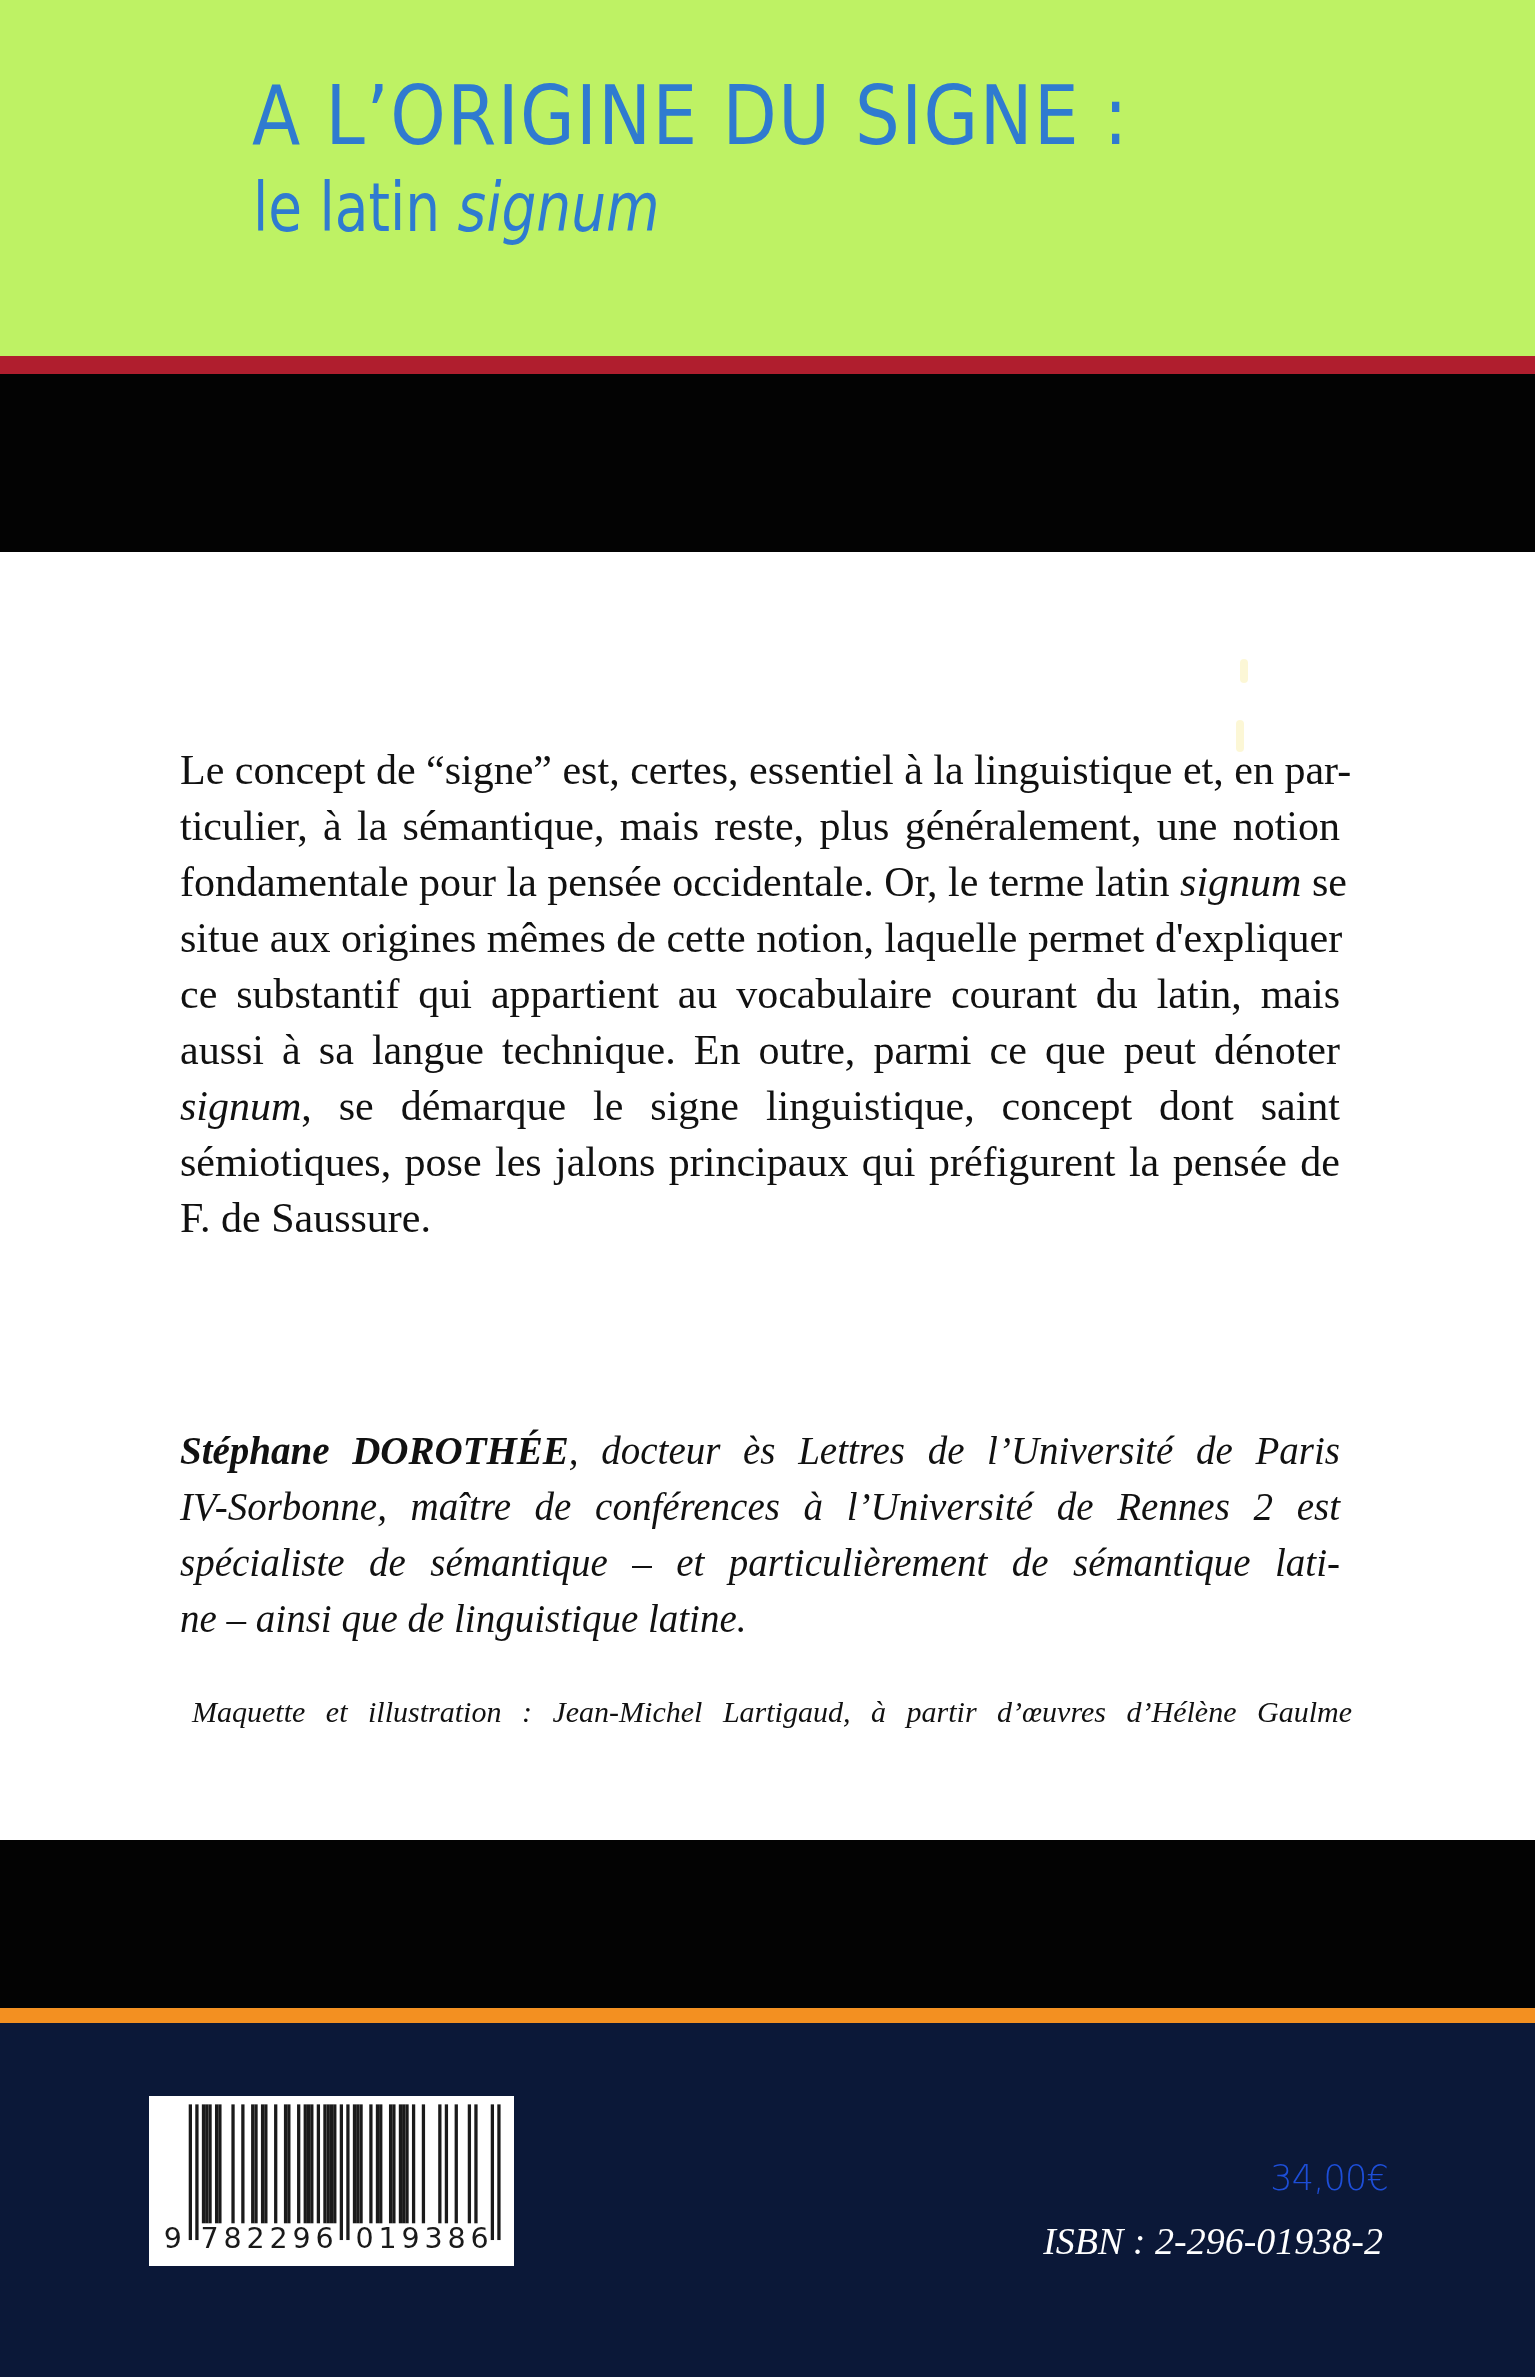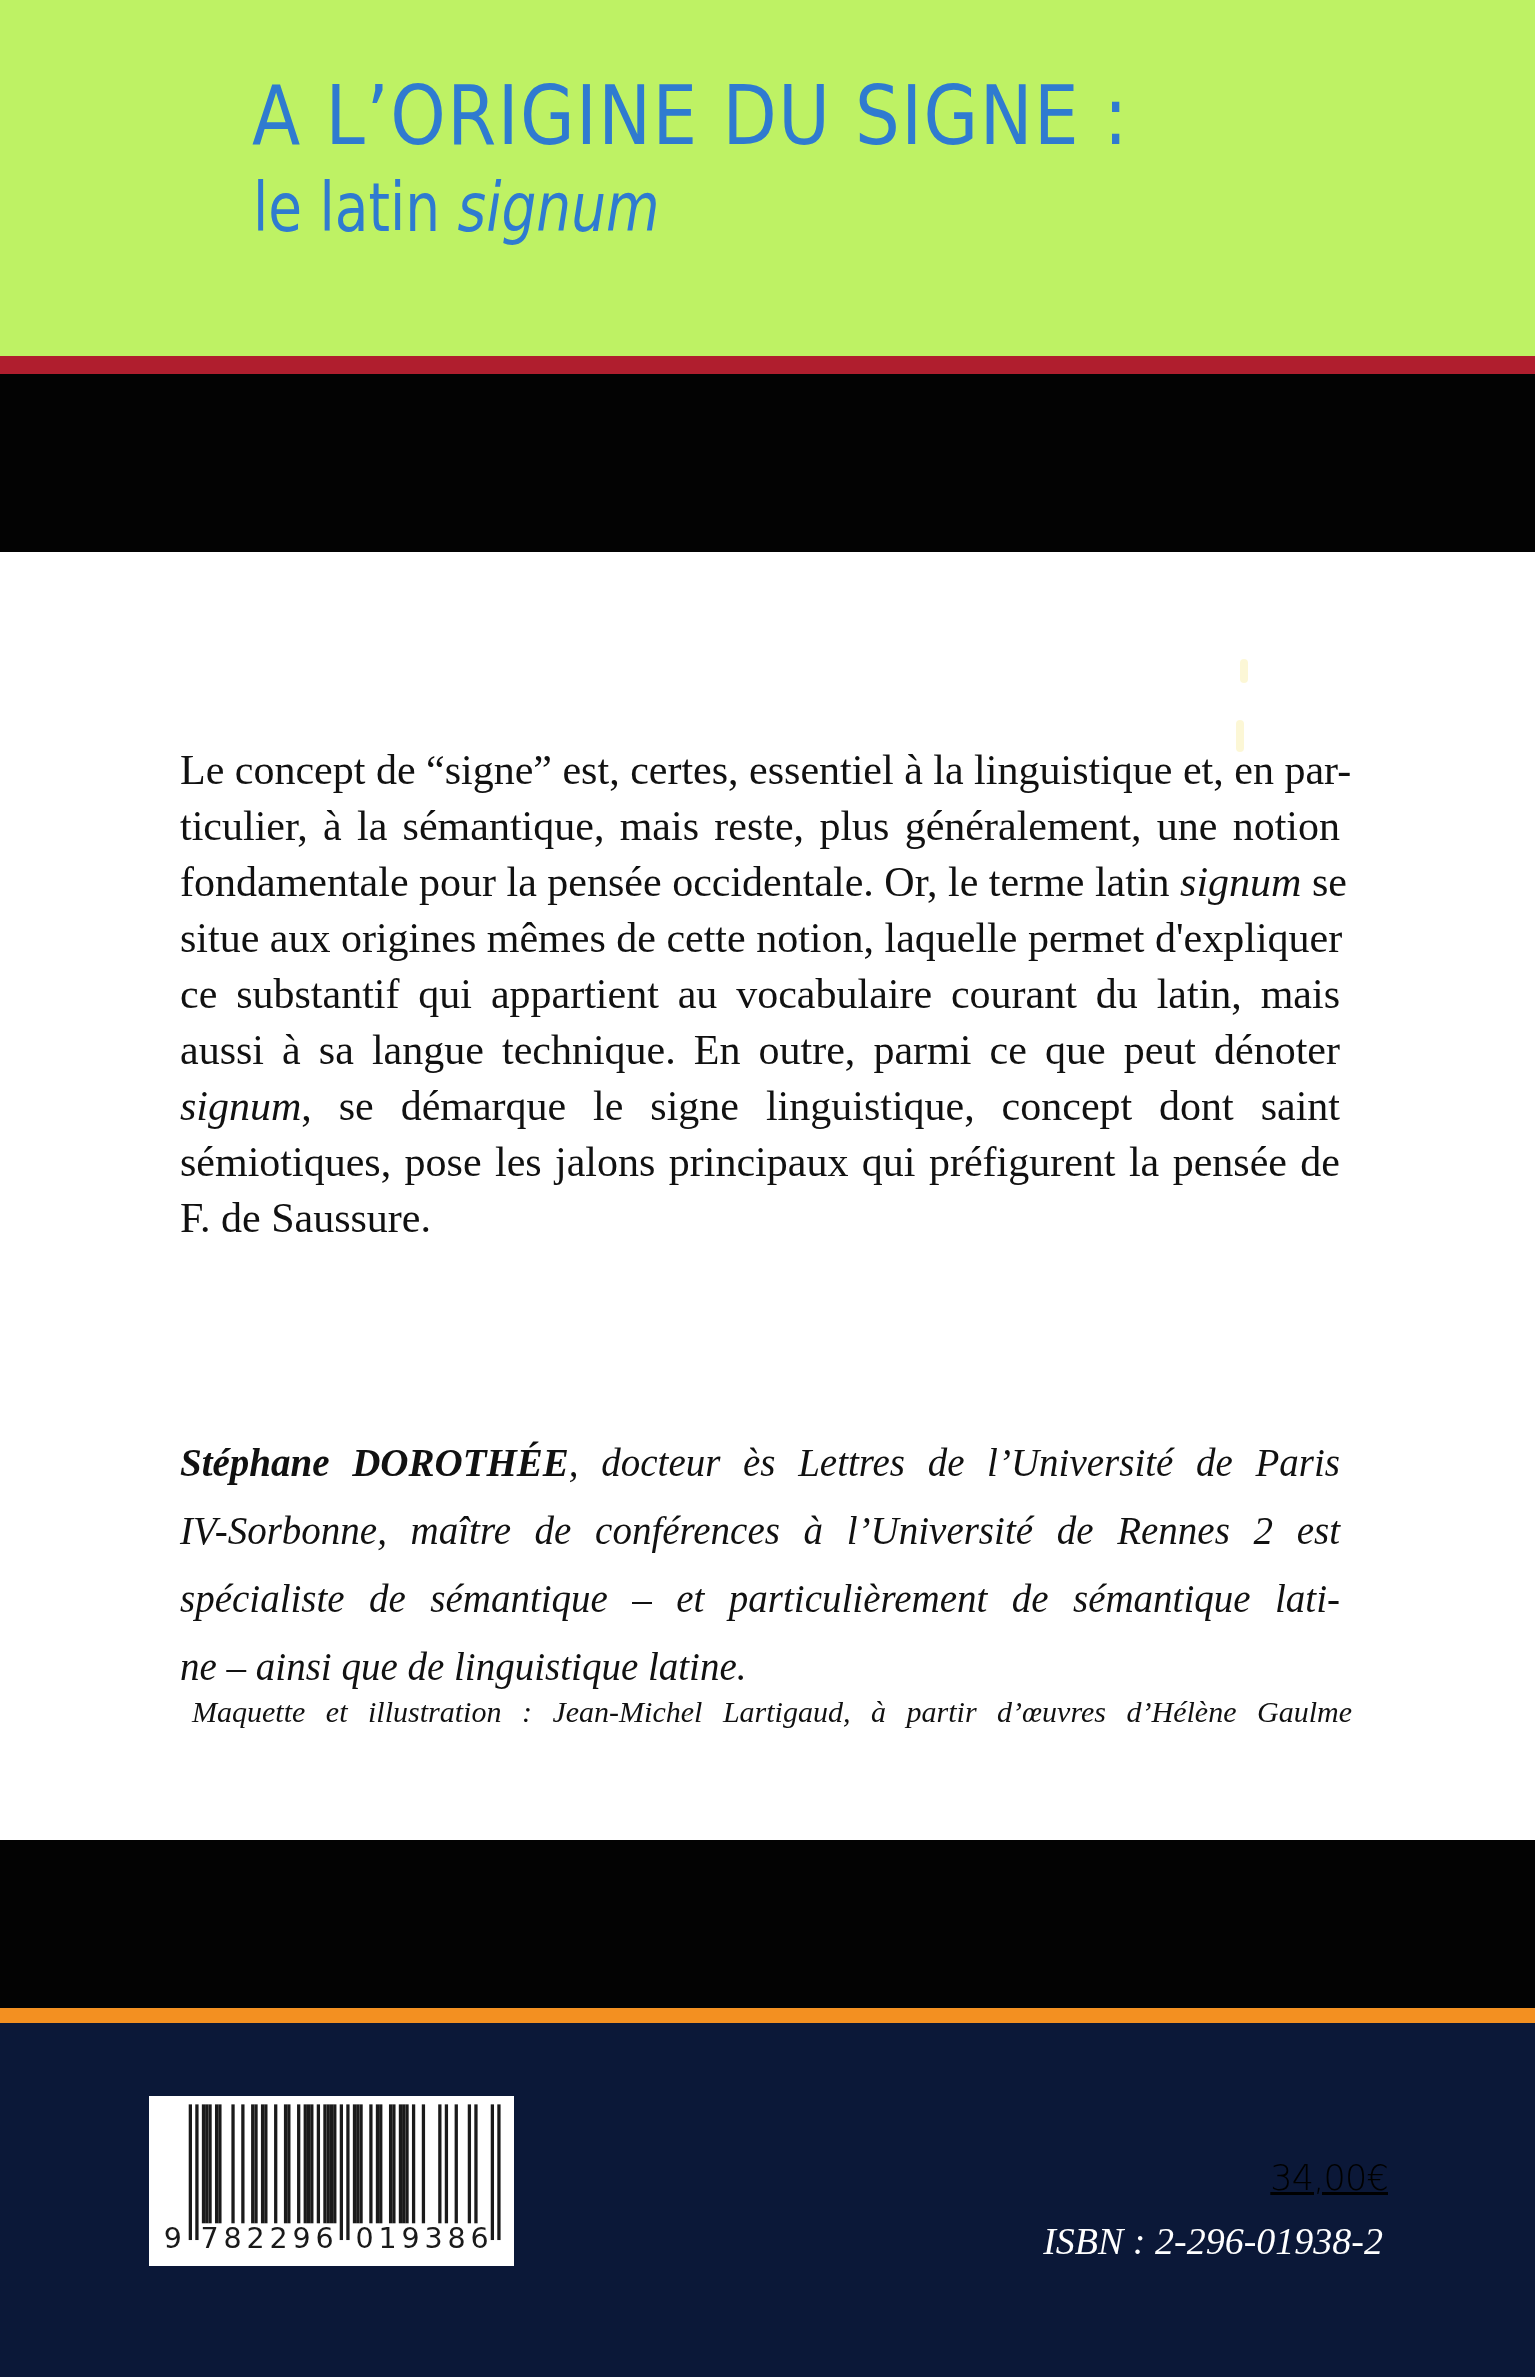--- a/index.html
+++ b/index.html
@@ -31,33 +31,33 @@
   .smudge { position:absolute; width:8.4px; border-radius:4.2px; background:#fbf3c4; opacity:0.7; }
 
   .body-text {
     position:absolute; left:180px; width:1160px;
     font-family:"Liberation Serif", serif; color:#111;
   }
   #blurb { top:742px; font-size:42px; line-height:56px; text-align:justify; }
   #blurb .ln { display:block; text-align:justify; text-align-last:justify; white-space:nowrap; overflow:visible; height:56px; }
   #blurb .ln.last { text-align-last:left; }
   #author-bio { top:1423px; font-size:39px; line-height:56px; font-style:italic; }
-  #author-bio .ln { display:block; text-align:justify; text-align-last:justify; white-space:nowrap; height:56px;margin-top:12px; }
+  #author-bio .ln { display:block; text-align:justify; text-align-last:justify; white-space:nowrap; height:56px; }
   #author-bio .ln.last { text-align-last:left; }
   #author-bio b { font-weight:bold; }
   #credits { top:1691px; font-size:30px; line-height:42px; font-style:italic; white-space:nowrap;
              text-align:justify; text-align-last:justify;margin-left:12px; }
 
   #barcode-box { position:absolute; left:149px; top:2096px; width:365px; height:170px; background:#fff; }
   #barcode-svg { position:absolute; left:0; top:0; }
   #barcode-digits { position:absolute; left:0; top:0; font-family:"DejaVu Sans", sans-serif; font-size:28.5px; color:#1a1a1a; }
   .bd { position:absolute; top:128px; width:21px; text-align:center; line-height:30px; }
 
   #price { position:absolute; right:147px; top:2158px; font-family:"DejaVu Sans", sans-serif;
-           font-weight:200; font-size:35px; color:#000000; letter-spacing:-0.8px;text-decoration:underline; }
+           font-weight:200; font-size:35px; color:#1d4ed8; letter-spacing:-0.8px; }
   #isbn { position:absolute; right:152px; top:2219px; font-family:"Liberation Serif", serif;
           font-size:38px; color:#ffffff; white-space:nowrap;font-style:italic; }
 </style>
 </head>
 <body>
 
 <div class="band" id="top-navy">
   <div class="title">A L’ORIGINE DU SIGNE :</div>
   <div class="subtitle"><span>le latin </span><em>signum</em></div>
 </div>

